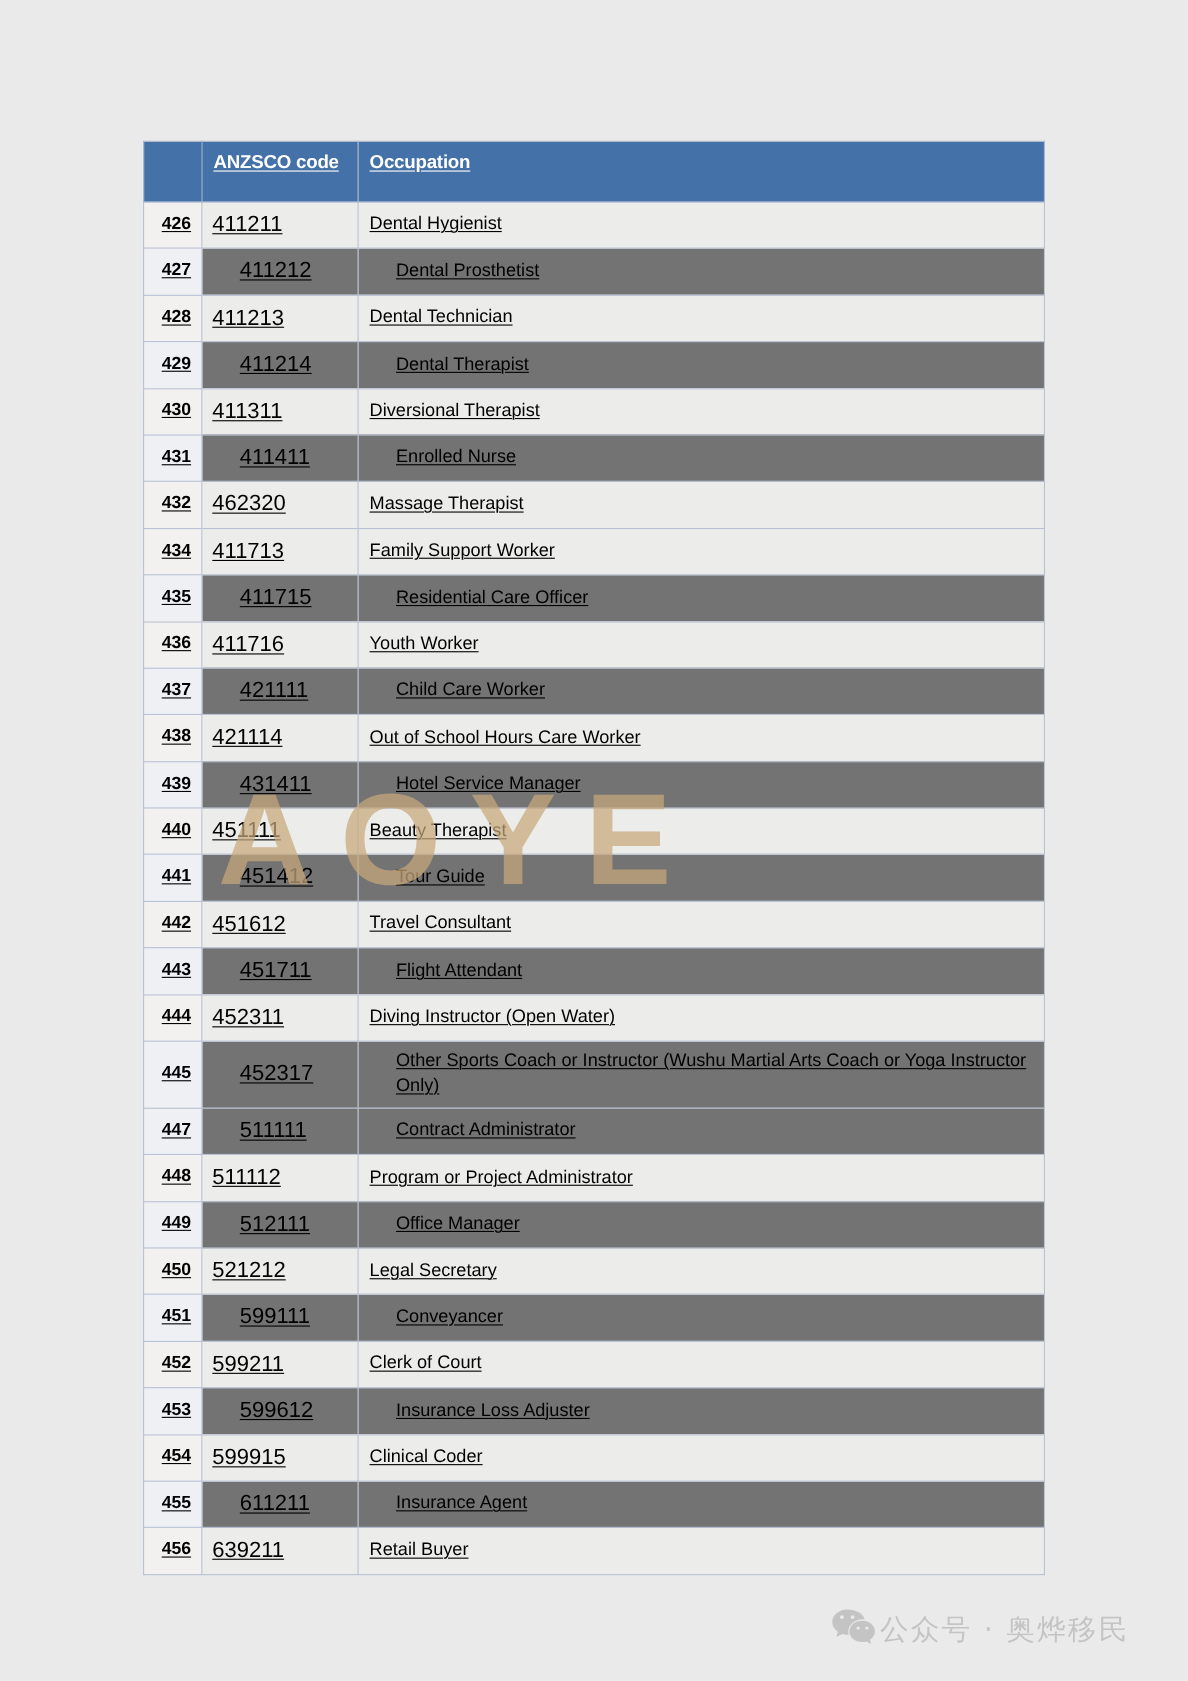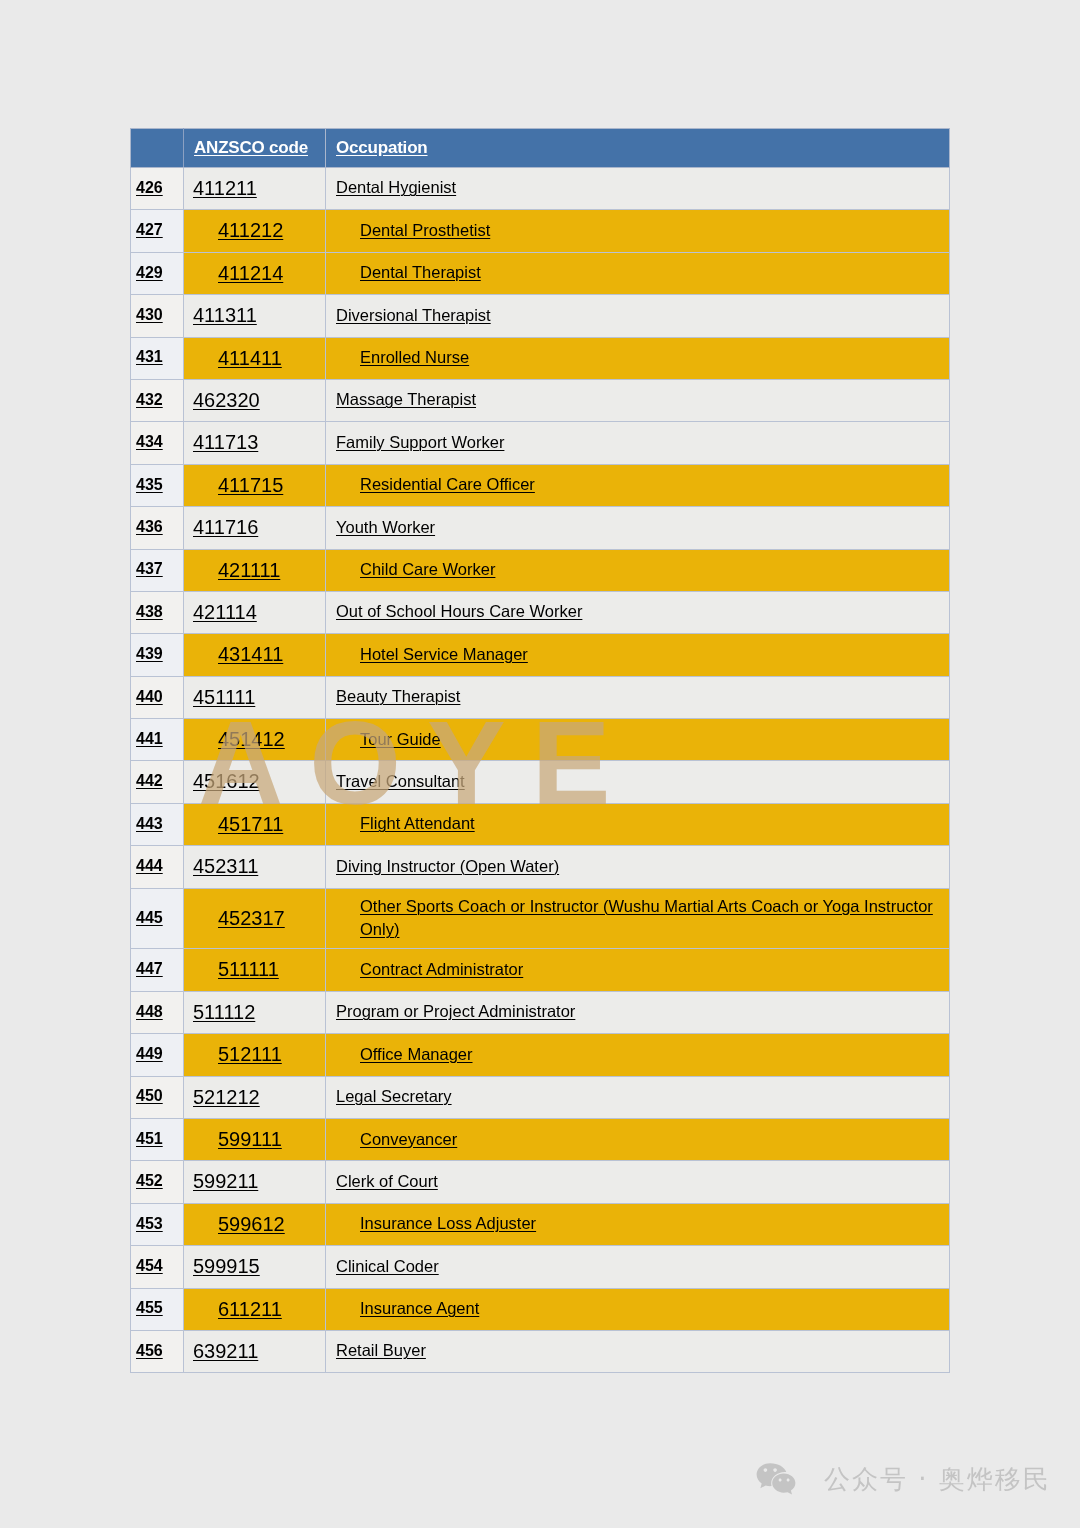--- a/index.html
+++ b/index.html
@@ -38,21 +38,21 @@
   table.occ-table col.c-idx   { width: 53px; }
   table.occ-table col.c-code  { width: 142px; }
   table.occ-table col.c-occ   { width: 624px; }
 
   thead th {
     background: #4472a8;
     color: #ffffff;
     font-weight: bold;
     font-size: 17px;
     text-align: left;
-    padding: 7px 10px 7px 10px;
+    padding: 7px 10px 23px 10px;
     border: 1px solid #aab6cc;
     height: 24px;
     vertical-align: middle;
     letter-spacing: -0.2px;
   }
   thead th .hd-u {
     text-decoration: underline;
     text-underline-offset: 2px;
   }
   thead th.th-idx { border-right-color: #8ba0c2; }
@@ -69,29 +69,29 @@
   tbody td .u {
     text-decoration: underline;
     text-underline-offset: 1.5px;
     text-decoration-thickness: 1px;
   }
 
   td.idx {
     font-weight: bold;
     text-align: left;
     background: #f2f1ef;
-    padding-left: 5px;
+    padding-left: 16px;
     font-size: 16px;
   }
   td.code { font-size: 20px; }
   td.occ  { padding-left: 10px; }
 
   
   tr.r-odd  td.code, tr.r-odd  td.occ  { background: #ececea; }
-  tr.r-even td.code, tr.r-even td.occ  { background: #eab308; padding-left: 34px; }
+  tr.r-even td.code, tr.r-even td.occ  { background: #737373; padding-left: 34px; }
   tr.r-odd  td.idx  { background: #f2f1ef; }
   tr.r-even td.idx  { background: #eef0f4; }
 
   
   #watermark {
     position: absolute;
     left: 178px;
     top: 712px;
     width: 700px;
     height: 110px;
@@ -100,22 +100,22 @@
     margin-left: 20px;
   }
   #watermark svg { display: block; }
 
   
   #footer {
     position: absolute;
     left: 756px;
     top: 1462px;
     display: flex;
-    align-items: flex-start;
-    gap: 28px;
+    align-items: center;
+    gap: 4px;
     color: #c2c2c2;
   }
   #footer .wechat-ico { display: block; }
   #footer .foot-text {
     font-size: 26px;
     color: #c4c4c4;
     letter-spacing: 2px;
     font-family: "DejaVu Sans", sans-serif;
     white-space: nowrap;
   }
@@ -143,20 +143,25 @@
           <tr class="r-odd">
             <td class="idx"><span class="u">426</span></td>
             <td class="code"><span class="u">411211</span></td>
             <td class="occ"><span class="u">Dental Hygienist</span></td>
           </tr>
           <tr class="r-even">
             <td class="idx"><span class="u">427</span></td>
             <td class="code"><span class="u">411212</span></td>
             <td class="occ"><span class="u">Dental Prosthetist</span></td>
           </tr>
+          <tr class="r-odd">
+            <td class="idx"><span class="u">428</span></td>
+            <td class="code"><span class="u">411213</span></td>
+            <td class="occ"><span class="u">Dental Technician</span></td>
+          </tr>
           <tr class="r-even">
             <td class="idx"><span class="u">429</span></td>
             <td class="code"><span class="u">411214</span></td>
             <td class="occ"><span class="u">Dental Therapist</span></td>
           </tr>
           <tr class="r-odd">
             <td class="idx"><span class="u">430</span></td>
             <td class="code"><span class="u">411311</span></td>
             <td class="occ"><span class="u">Diversional Therapist</span></td>
           </tr>

